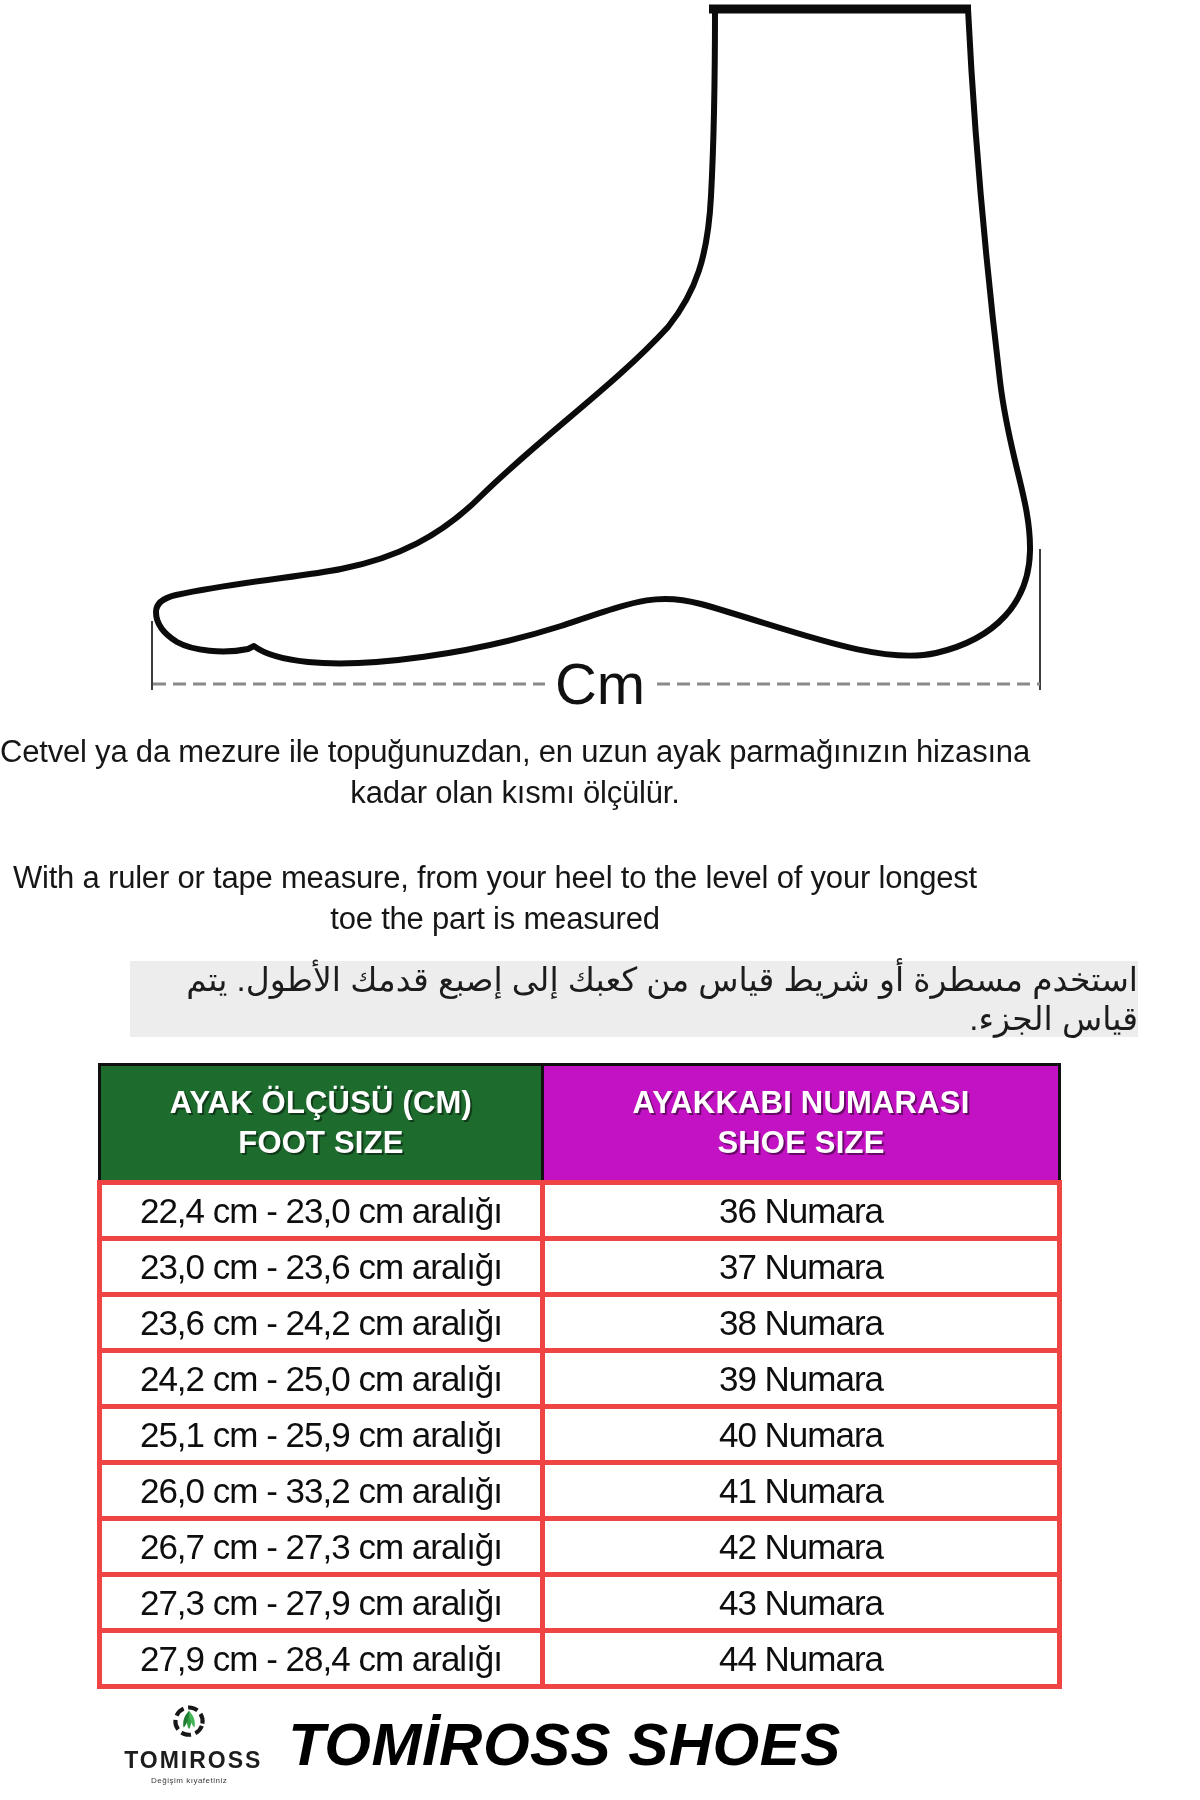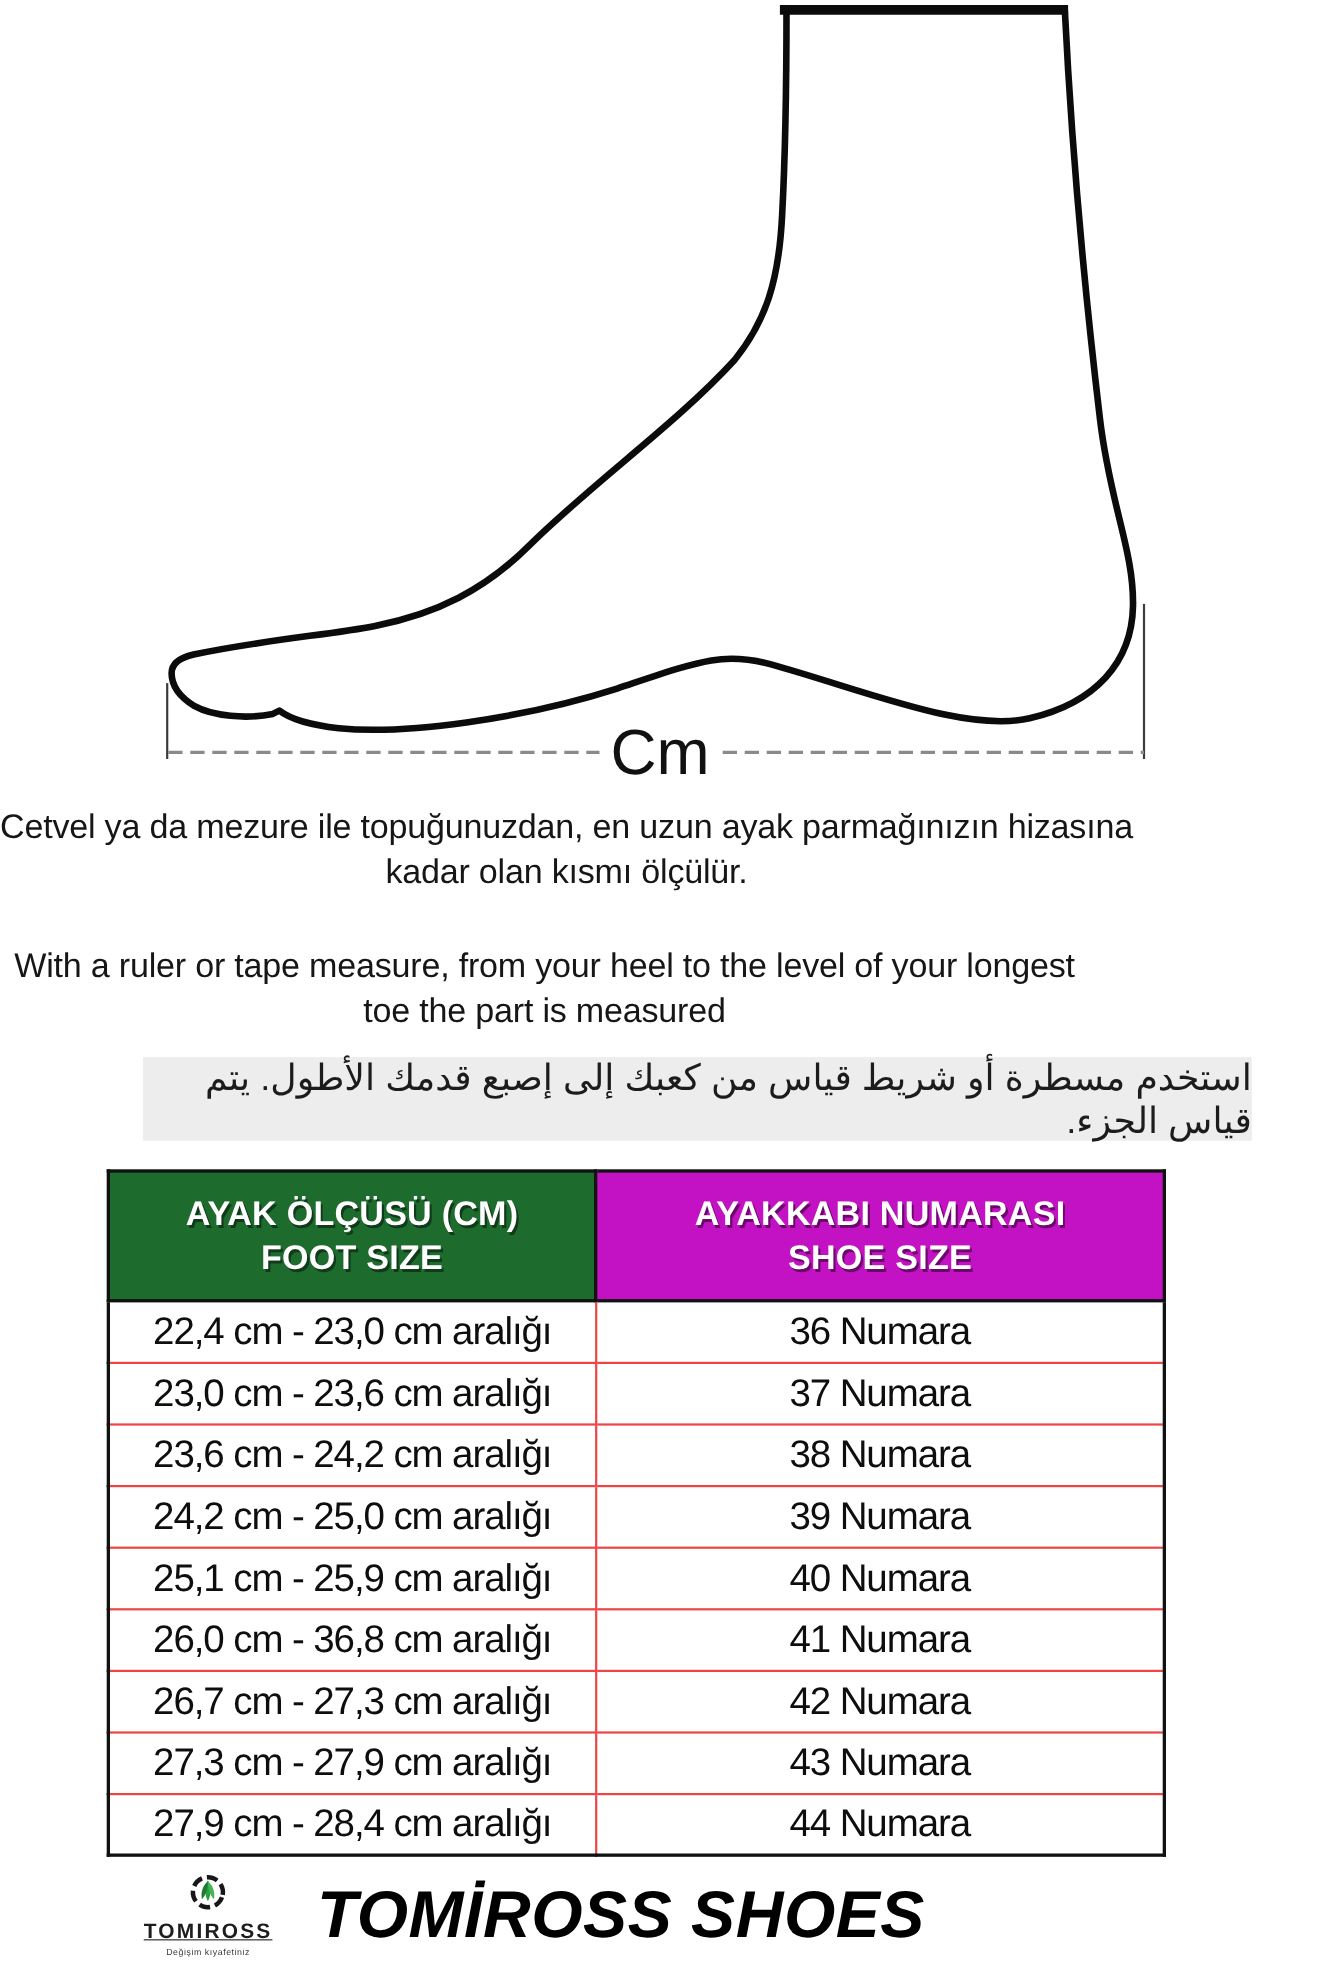--- a/index.html
+++ b/index.html
@@ -43,35 +43,35 @@
     height:118px; vertical-align:middle; text-align:center;
     border:3px solid #111;
     color:#fff; font-weight:bold; font-size:31px; line-height:40px;
     text-shadow:2px 2px 0 rgba(0,0,0,0.45);
     letter-spacing:0.2px;
   }
   .size-table th.foot-col  { background:#1e6b2e; }
   .size-table th.shoe-col  { background:#c312c3; }
   .size-table td {
     height:56px; text-align:center; vertical-align:middle;
-    border:2px solid #ef4444;
+    border:5px solid #ef4444;
     font-size:35px; letter-spacing:-1px; color:#0e0e0e;
     background:#fff;
   }
 
   
   .footer {
     margin-top:14px;
     display:flex; align-items:center; justify-content:center; gap:34px;
   }
   .logo { width:130px; text-align:center; }
   .logo-icon { display:block; margin:0 auto; width:46px; height:40px; }
   .logo-name {
-    margin-top:4px; font-size:19px; font-weight:bold;
-    letter-spacing:2px; color:#1d1d1d;text-decoration:underline;
+    margin-top:4px; font-size:23px; font-weight:bold;
+    letter-spacing:2px; color:#1d1d1d;
   }
   .logo-tagline {
     margin-top:2px; font-size:8px; color:#3a3a3a;
     letter-spacing:0.5px; filter:blur(0.6px);
   }
   .brand-title {
     font-size:60px; font-weight:bold; color:#000;
     letter-spacing:0.5px;
     font-style:italic;
   }
@@ -148,21 +148,21 @@
       </tr>
       <tr>
         <td>24,2 cm - 25,0 cm aralığı</td>
         <td>39 Numara</td>
       </tr>
       <tr>
         <td>25,1 cm - 25,9 cm aralığı</td>
         <td>40 Numara</td>
       </tr>
       <tr>
-        <td>26,0 cm - 36,8 cm aralığı</td>
+        <td>26,0 cm - 33,2 cm aralığı</td>
         <td>41 Numara</td>
       </tr>
       <tr>
         <td>26,7 cm - 27,3 cm aralığı</td>
         <td>42 Numara</td>
       </tr>
       <tr>
         <td>27,3 cm - 27,9 cm aralığı</td>
         <td>43 Numara</td>
       </tr>

